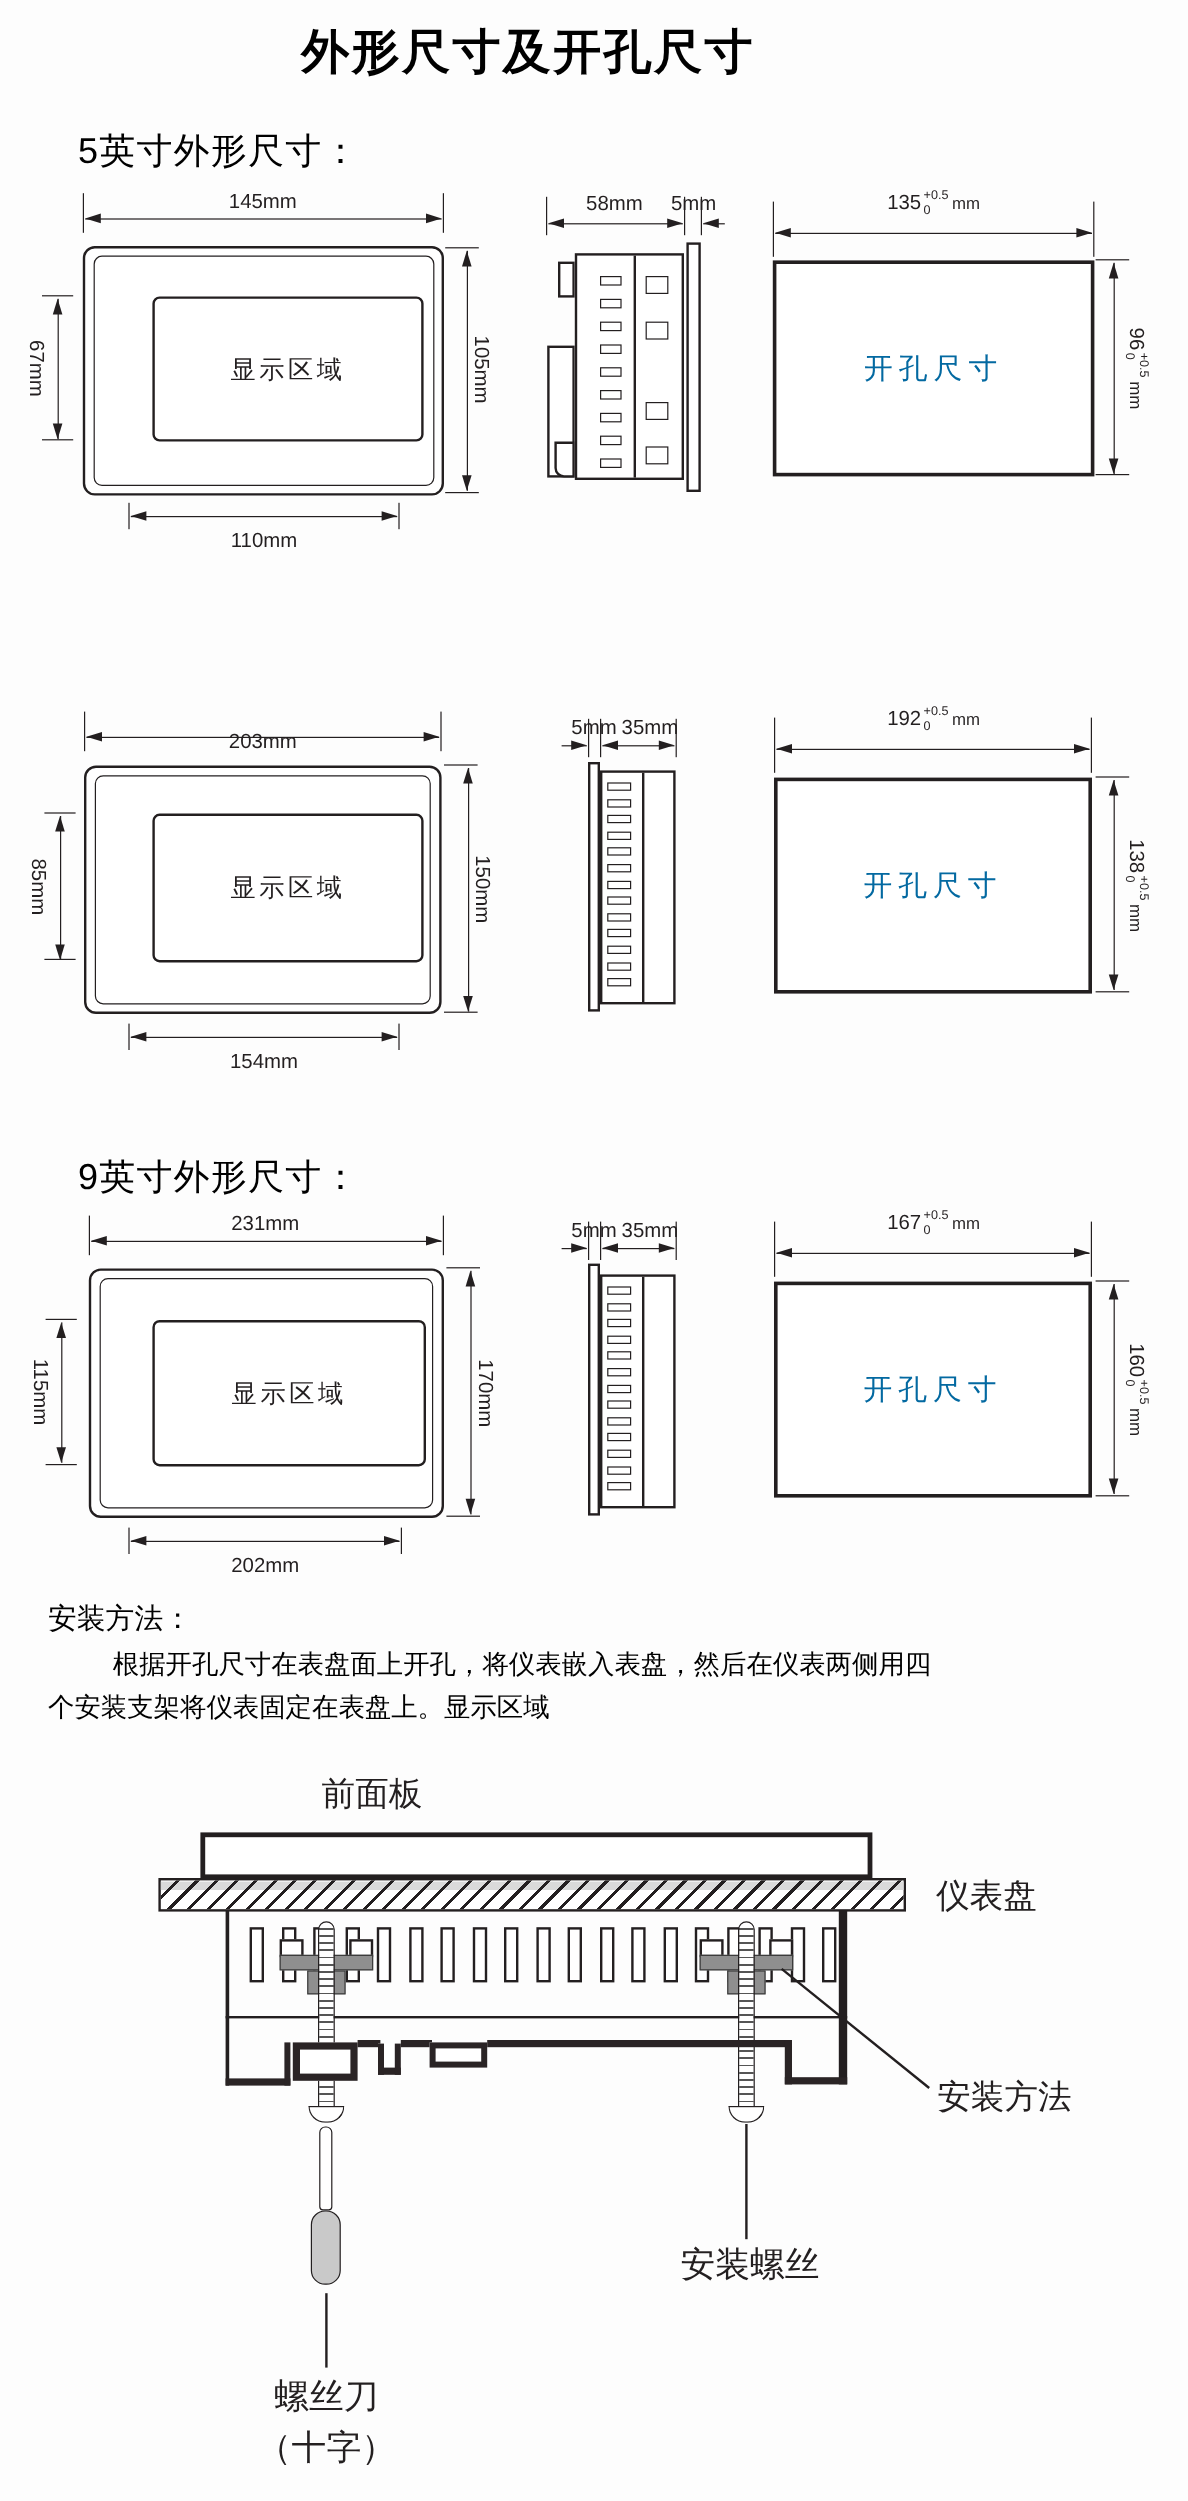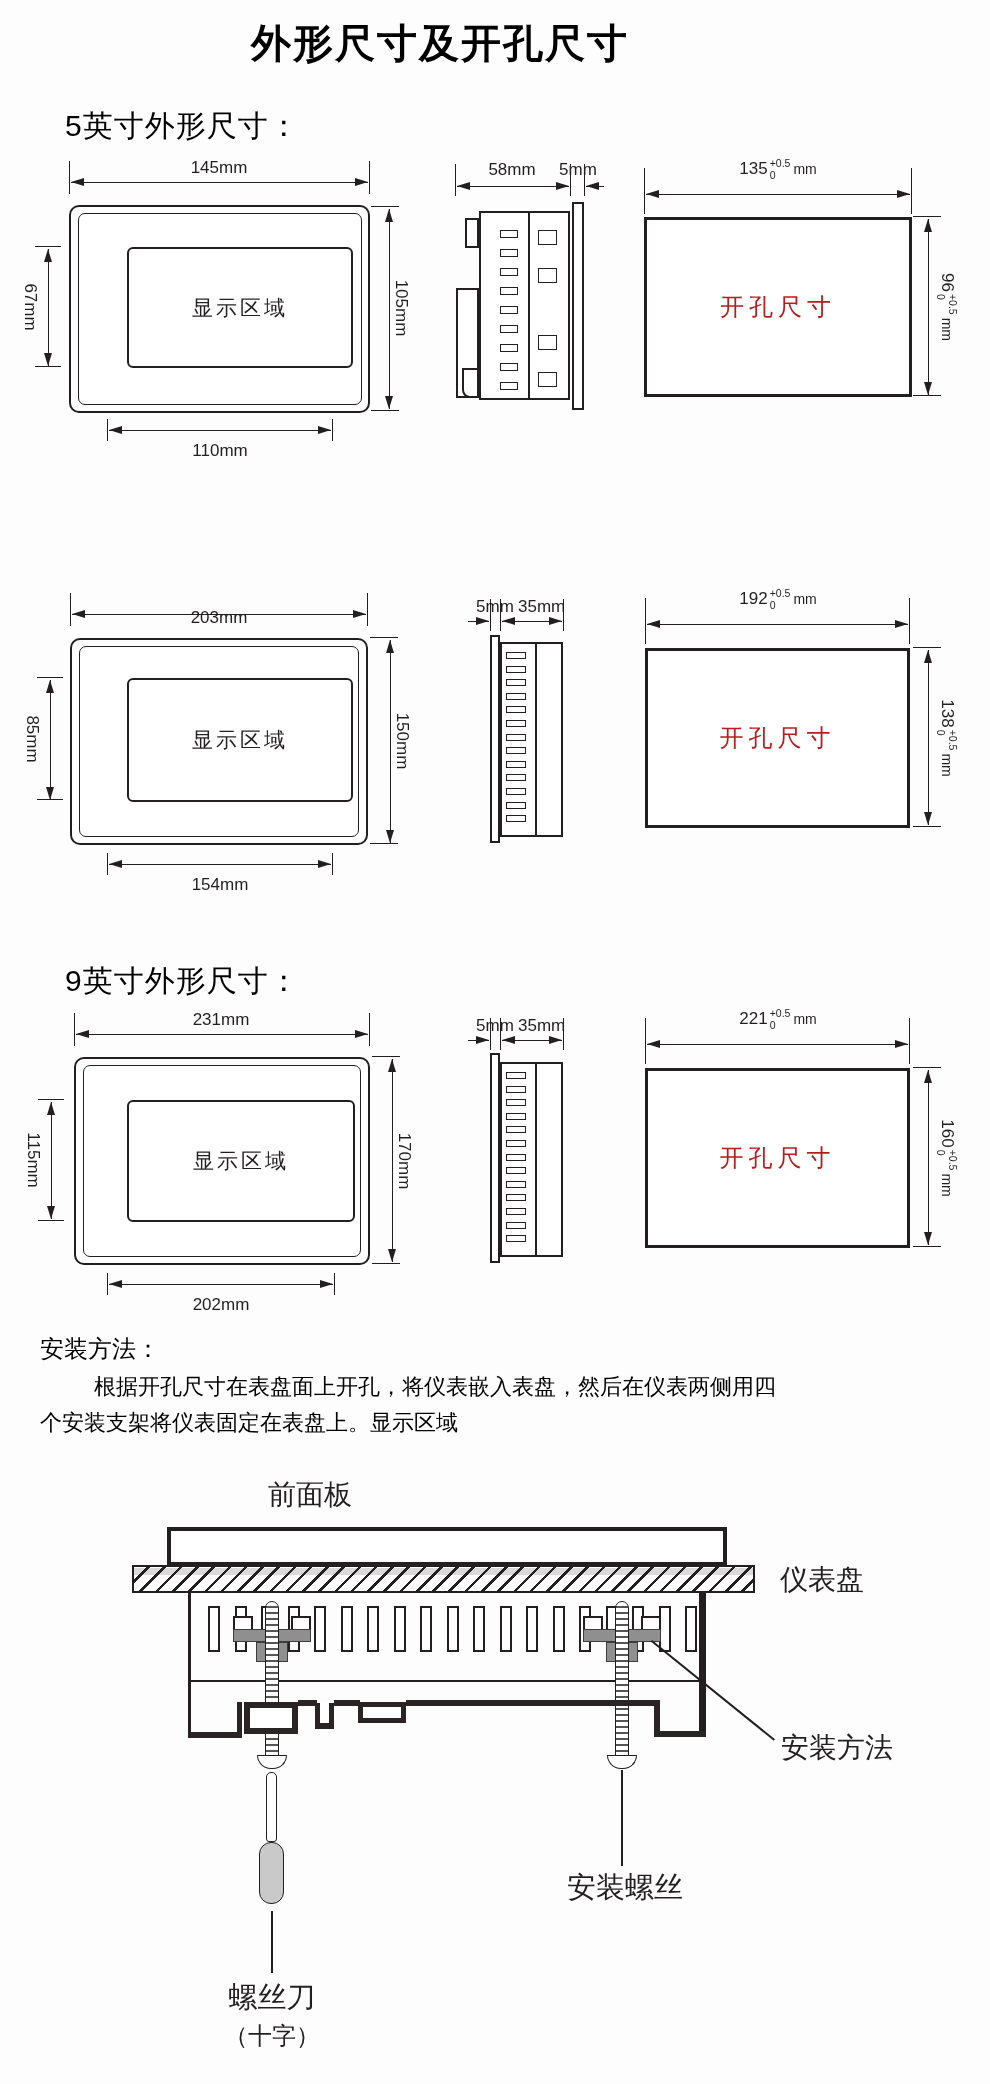--- a/index.html
+++ b/index.html
@@ -13,21 +13,21 @@
   .rr10{border-radius:10px;} .rr7{border-radius:7px;} .rr6{border-radius:6px;margin-left:20px;}
   .ln{position:absolute;background:#231f20;}
   .thick{background:#2a2425;}
   .tbox{position:absolute;background:#fff;border:6px solid #2a2425;}
   .wbox{position:absolute;background:#fff;border:5px solid #2a2425;}
   .notch{position:absolute;background:#fff;border-left:5px solid #2a2425;border-right:5px solid #2a2425;border-bottom:6px solid #2a2425;}
   .dimlab{position:absolute;font-family:"Liberation Sans",sans-serif;font-size:17px;color:#231f20;text-align:center;white-space:nowrap;}
   .rot90{transform:rotate(90deg);}
   .arealab{position:absolute;display:flex;align-items:center;justify-content:center;
     font-family:"Liberation Serif",serif;font-size:21px;letter-spacing:3px;color:#231f20;}
-  .cutlab{font-family:"Liberation Serif",serif;font-size:24px;letter-spacing:5px;color:#b91c1c;}
+  .cutlab{font-family:"Liberation Serif",serif;font-size:24px;letter-spacing:5px;color:#0369a1;}
   .cnlab{position:absolute;font-family:"Liberation Serif",serif;font-size:28px;color:#231f20;white-space:nowrap;}
   .para{position:absolute;font-family:"Liberation Serif",serif;font-size:22px;color:#000;white-space:nowrap;}
   .dh{position:absolute;height:0;border-top:1.7px solid #231f20;}
   .dh::before{content:"";position:absolute;left:0;top:-5.5px;width:0;height:0;
     border-top:4.6px solid transparent;border-bottom:4.6px solid transparent;border-right:13px solid #231f20;}
   .dh::after{content:"";position:absolute;right:0;top:-5.5px;width:0;height:0;
     border-top:4.6px solid transparent;border-bottom:4.6px solid transparent;border-left:13px solid #231f20;}
   .dv{position:absolute;width:0;border-left:1.7px solid #231f20;}
   .dv::before{content:"";position:absolute;top:0;left:-5.5px;width:0;height:0;
     border-left:4.6px solid transparent;border-right:4.6px solid transparent;border-bottom:13px solid #231f20;}
@@ -290,21 +290,21 @@
   <div class="dimlab" style="left:518px;top:1016px;width:46px;">35mm</div>
 
   <div class="box" style="left:645px;top:1068px;width:265px;height:180px;border-width:3px;display:flex;align-items:center;justify-content:center;">
     <span class="cutlab">开孔尺寸</span>
   </div>
   <div class="tkv" style="left:645px;top:1018px;height:46px;"></div>
   <div class="tkv" style="left:909px;top:1018px;height:46px;"></div>
   <div class="dh" style="left:647px;top:1044px;width:261px;"></div>
   <div class="tolwrap" style="left:713px;top:1006px;width:130px;height:26px;">
     <span class="tol">
-      <span class="b">221</span>
+      <span class="b">167</span>
       <span class="st">
           <span>+0.5</span>
           <span>0</span>
         </span>
       <span class="u">mm</span>
     </span>
   </div>
   <div class="tkh" style="left:913px;top:1067px;width:28px;"></div>
   <div class="tkh" style="left:913px;top:1246px;width:28px;"></div>
   <div class="dv" style="left:928px;top:1070px;height:175px;"></div>
@@ -378,21 +378,21 @@
   <div class="ln thick" style="left:334px;top:1700px;width:26px;height:6px;"></div>
   <div class="wbox" style="left:358px;top:1702px;width:48px;height:21px;"></div>
   <div class="ln thick" style="left:406px;top:1700px;width:251px;height:6px;"></div>
   <div class="ln thick" style="left:654px;top:1700px;width:6px;height:37px;"></div>
   <div class="ln thick" style="left:654px;top:1731px;width:52px;height:6px;"></div>
 
   <div class="box" style="left:266px;top:1772px;width:11px;height:70px;border-width:1.6px;border-radius:5px 5px 3px 3px;"></div>
   <div class="box" style="left:259px;top:1842px;width:25px;height:62px;border-width:1.7px;border-radius:12px;background:#c9c9c9;"></div>
   <div class="ln" style="left:271px;top:1911px;width:2px;height:62px;"></div>
   <div class="cnlab" style="left:202px;top:1978px;width:140px;text-align:center;font-size:29px;">螺丝刀</div>
-  <div class="cnlab" style="left:202px;top:2020px;width:140px;text-align:center;font-size:24px;">（十字）</div>
+  <div class="cnlab" style="left:202px;top:2020px;width:140px;text-align:center;font-size:29px;">（十字）</div>
 
   <div class="cnlab" style="left:780px;top:1561px;">仪表盘</div>
   <div class="abs" style="left:652px;top:1640px;width:158px;height:0;border-top:2px solid #231f20;transform-origin:0 0;transform:rotate(38.9deg);"></div>
   <div class="cnlab" style="left:781px;top:1729px;">安装方法</div>
   <div class="ln" style="left:621px;top:1770px;width:2px;height:96px;"></div>
   <div class="cnlab" style="left:545px;top:1868px;width:160px;text-align:center;font-size:29px;">安装螺丝</div>
 
 </div>
 
 </body></html>

